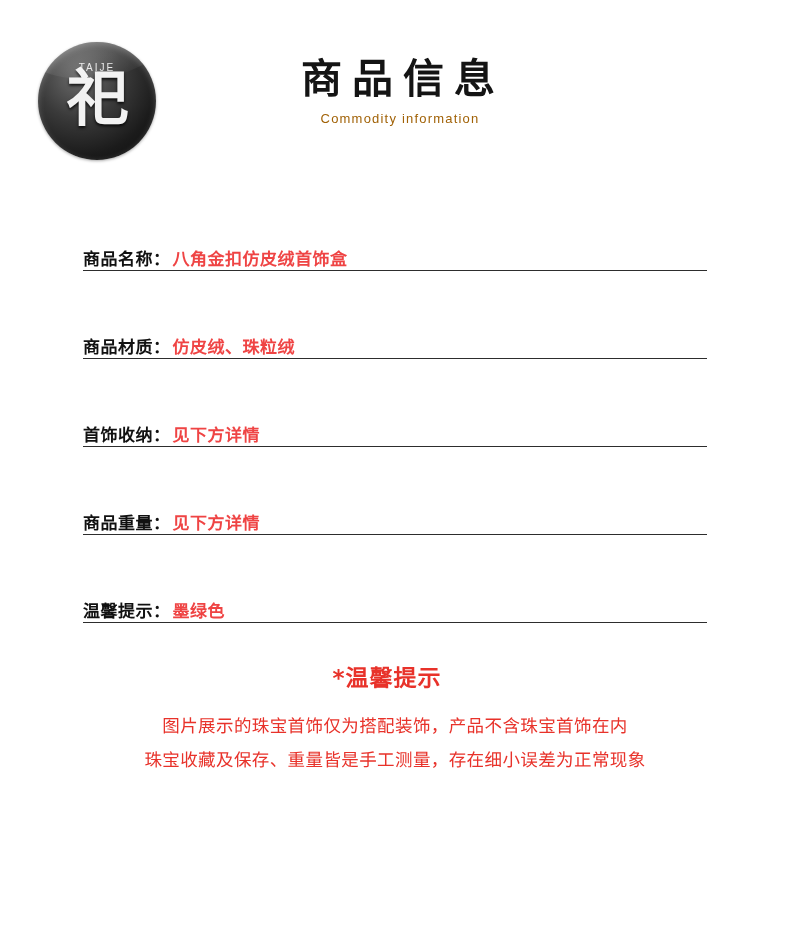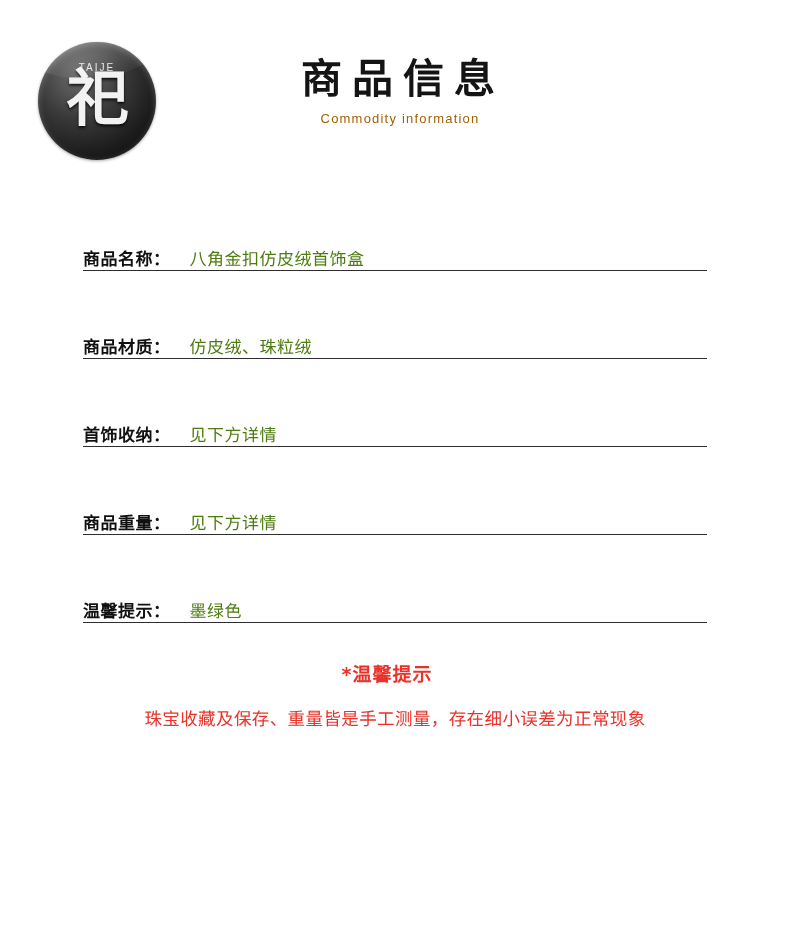--- a/index.html
+++ b/index.html
@@ -125,34 +125,34 @@
   }
   .spec-label {
     font-size: 17px;
     font-weight: 700;
     color: #111111;
     white-space: nowrap;
     letter-spacing: 0.5px;
   }
   .spec-value {
     font-size: 17px;
-    font-weight: 400;
-    color: #4d7c0f;
+    font-weight: 700;
+    color: #ef4444;
     letter-spacing: 0.5px;
-    margin-left: 19px;
+    margin-left: 2px;
   }
 
   
   .notice {
     margin-top: 36px;
     text-align: center;
     color: #e8322a;
   }
   .notice-title {
-    font-size: 19px;
+    font-size: 23px;
     font-weight: 700;
     letter-spacing: 1px;
     margin: 0 16px 16px 0;
     color: #e8322a;
   }
   .notice-line {
     font-size: 17.5px;
     line-height: 34px;
     margin: 0;
     color: #e8322a;
@@ -206,16 +206,17 @@
     <div class="spec-row">
       <span class="spec-label">温馨提示：</span>
       <span class="spec-value">墨绿色</span>
     </div>
 
 
   </div>
 
   <div class="notice">
     <p class="notice-title">*温馨提示</p>
+    <p class="notice-line">图片展示的珠宝首饰仅为搭配装饰，产品不含珠宝首饰在内</p>
     <p class="notice-line">珠宝收藏及保存、重量皆是手工测量，存在细小误差为正常现象</p>
   </div>
 
 </div>
 
 </body></html>

